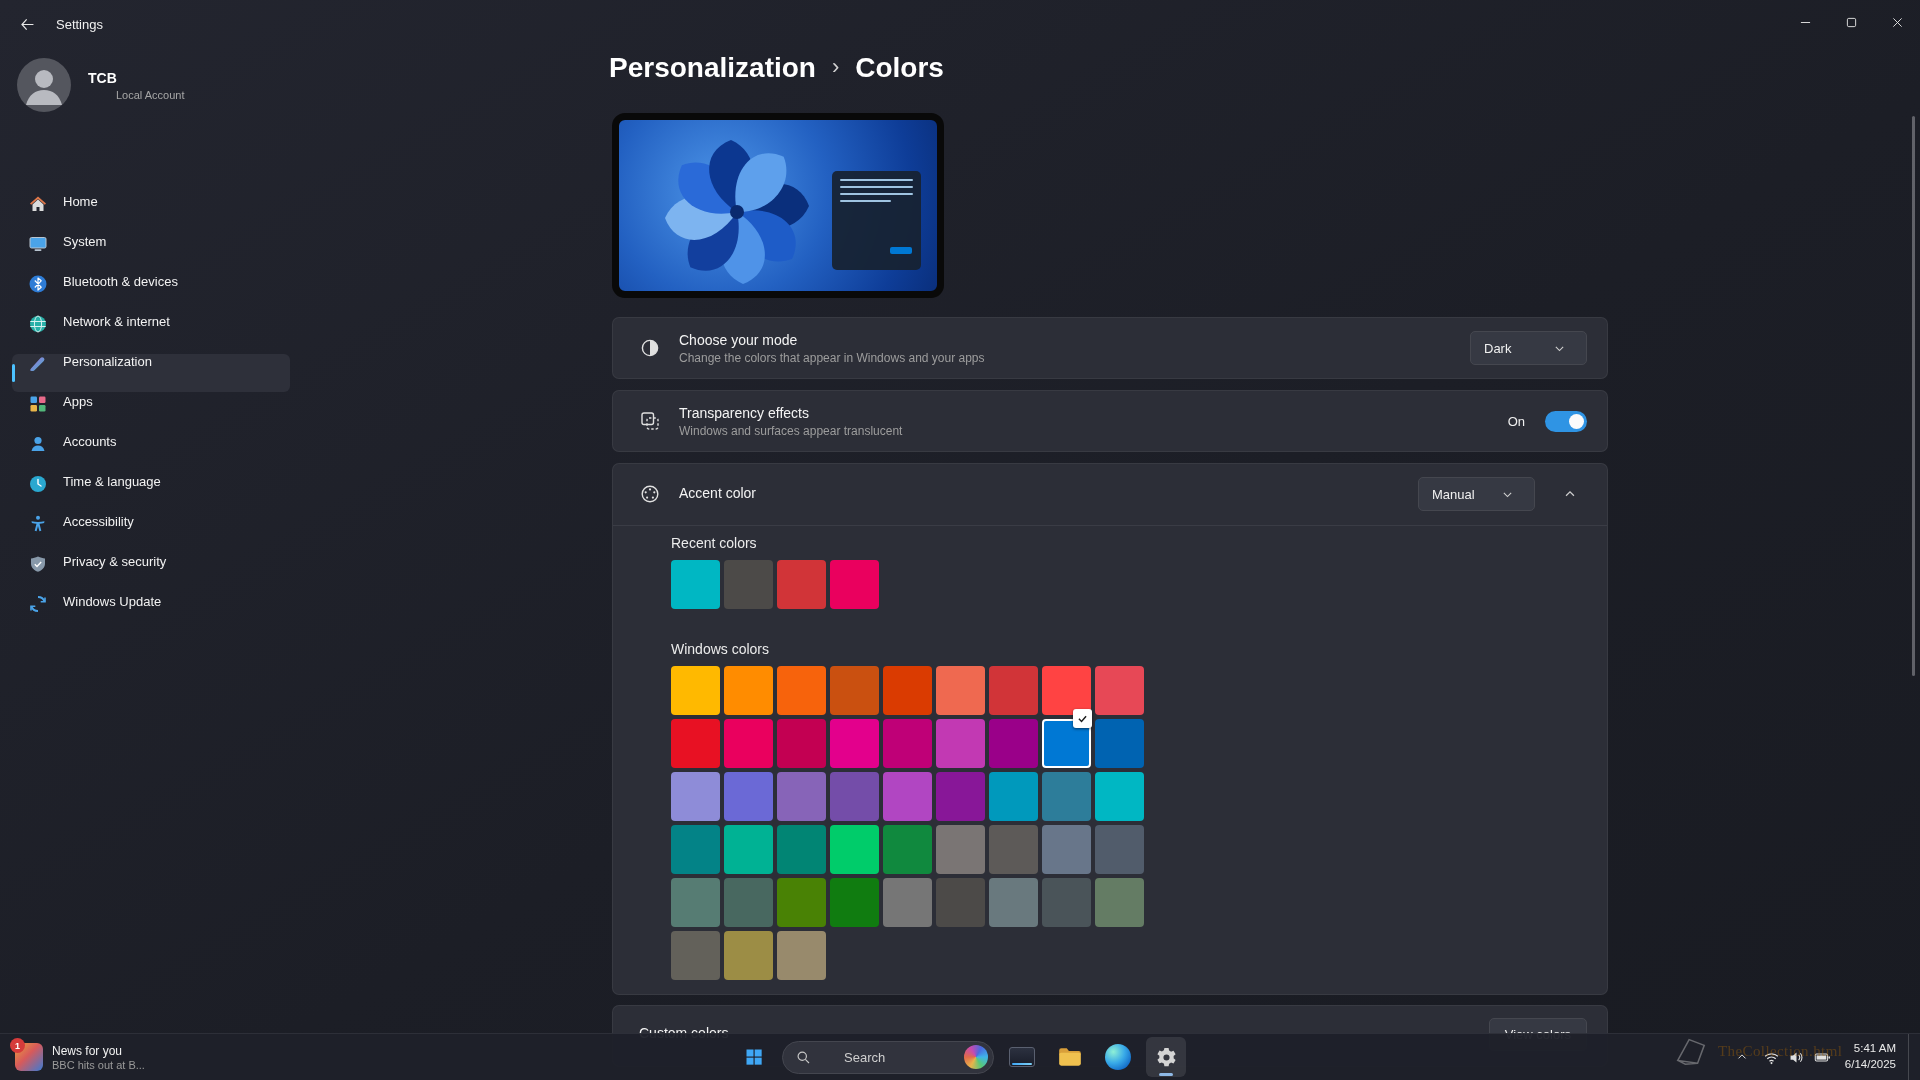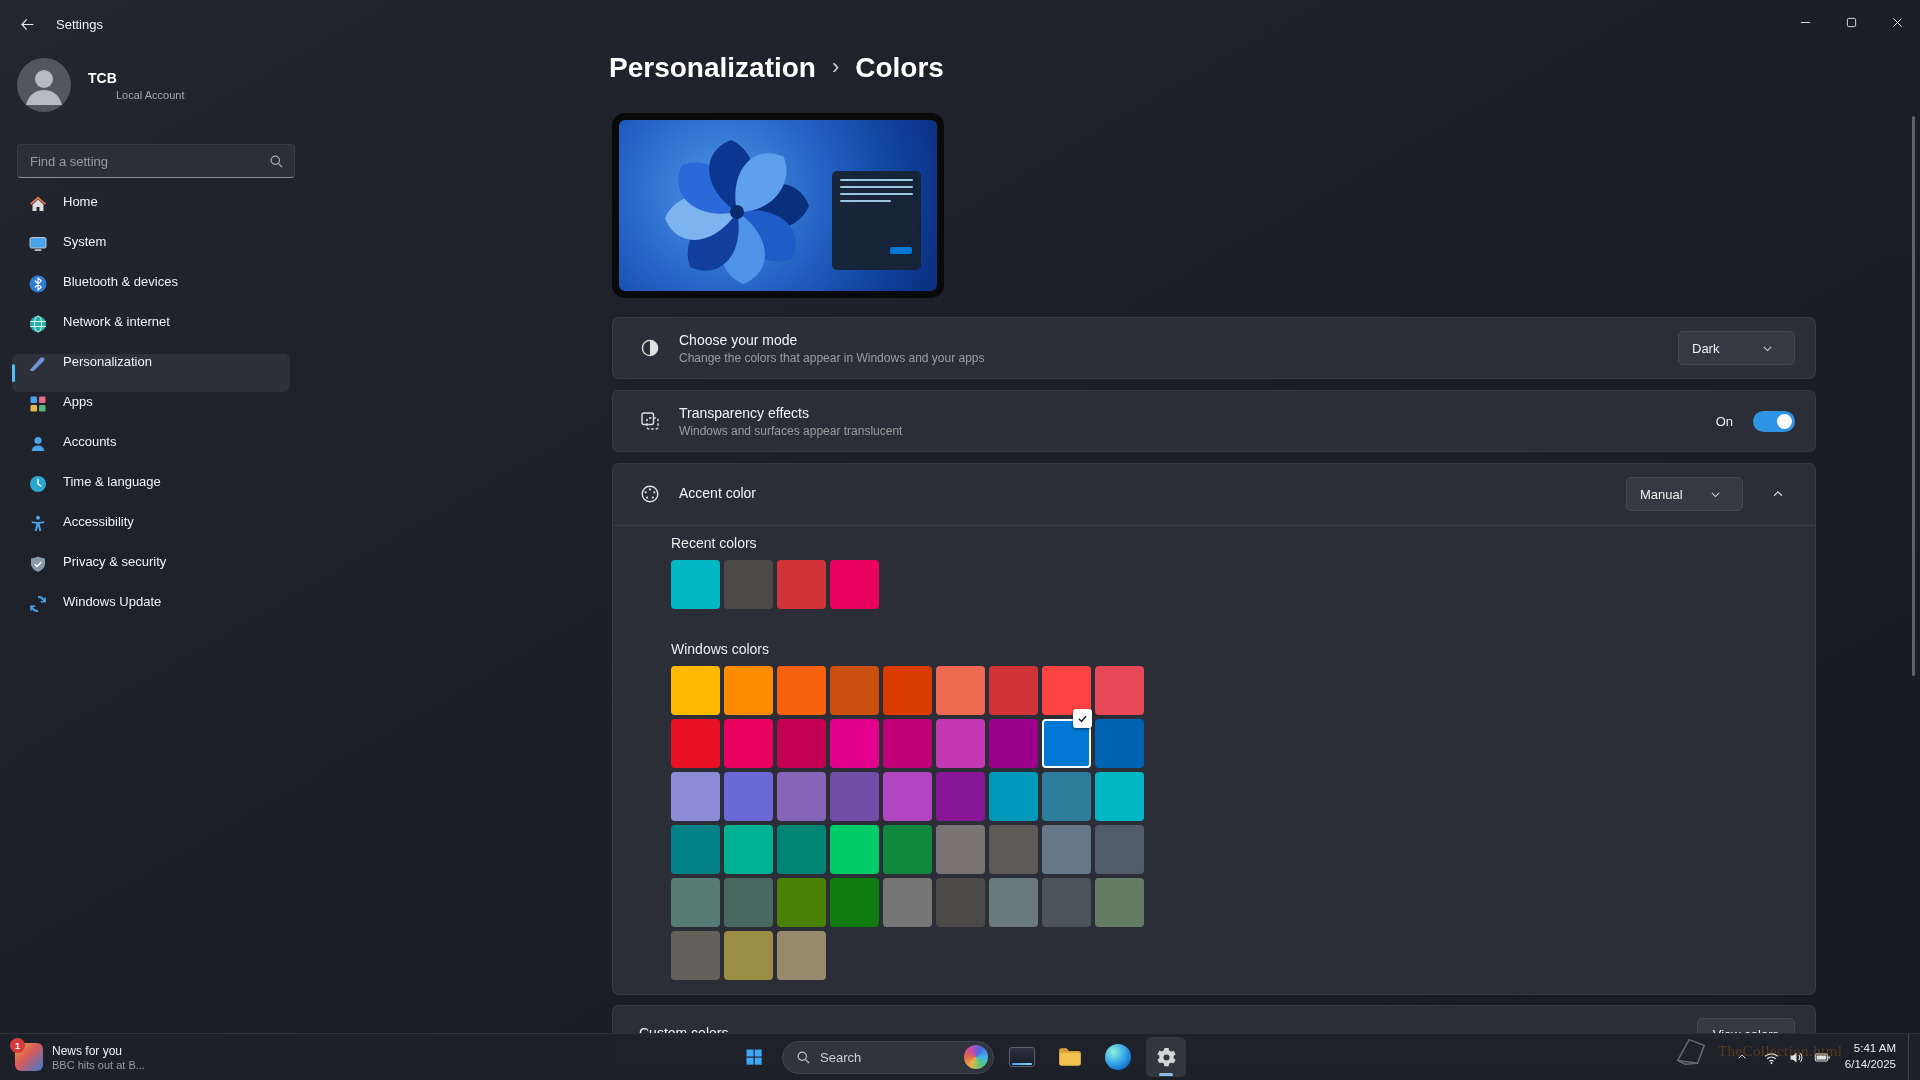--- a/index.html
+++ b/index.html
@@ -52,21 +52,21 @@
 
   .preview { position:absolute; left:612px; top:113px; width:332px; height:185px;
              border:7px solid #090909; border-radius:13px; overflow:hidden;
              background: radial-gradient(circle at 32% 42%, #4d95e8 0%, #2361c2 45%, #0e3d98 80%, #0a2f7c 100%); }
   .mockwin { position:absolute; left:67%; top:30%; width:28%; height:58%;
              background:rgba(23,34,48,.92); border-radius:5px; padding:8px 8px; }
   .mockline { height:2px; background:#9fc4e2; border-radius:1px; margin-bottom:5px; }
   .mockbtn { position:absolute; right:9px; bottom:16px; width:22px; height:7px; border-radius:2px;
              background:var(--accent); }
 
-  .card { position:absolute; left:612px; width:1204px; background:#2c2e37;
+  .card { position:absolute; left:612px; width:996px; background:#2c2e37;
           border:1px solid rgba(255,255,255,.06); border-radius:7px; }
   .card-row { display:flex; align-items:center; height:60px; padding:0 20px 0 26px; gap:18px; }
   .card-icon { width:22px; height:22px; flex:0 0 22px; }
   .card-icon svg { width:22px; height:22px; }
   .card-title { font-size:14px; color:#f4f4f4; margin-bottom:3px; }
   .card-sub { font-size:12px; color:#9d9d9d; }
   .flexspace { flex:1; }
   .dropdown { min-width:117px; height:34px; background:#363943; border:1px solid #45474f;
               border-radius:5px; display:flex; align-items:center; justify-content:space-between;
               padding:0 20px 0 13px; font-size:13px; color:#f0f0f0; cursor:default; }
@@ -112,21 +112,21 @@
   .widget-t2 { font-size:11px; color:#9a9a9a; }
   .tb-center { position:absolute; left:50%; top:0; height:100%; transform:translateX(-50%);
                display:flex; align-items:center; gap:8px; }
   .tb-btn { width:40px; height:40px; border-radius:6px; display:flex; align-items:center;
             justify-content:center; position:relative; }
   .tb-btn.active { background:rgba(255,255,255,.1); }
   .tb-btn.active::after { content:""; position:absolute; bottom:1px; left:50%; transform:translateX(-50%);
                           width:14px; height:3px; border-radius:2px; background:#8fb9e6; }
   .tb-search { width:212px; height:33px; border-radius:17px; background:#31333d;
                border:1px solid #44464f; display:flex; align-items:center; gap:9px; padding:0 5px 0 13px; }
-  .tb-search-label { font-size:13px; color:#cfcfcf; flex:1; }
+  .tb-search-label { font-size:13px; color:#cfcfcf; flex:1;margin-left:24px; }
   .search-ball { width:24px; height:24px; border-radius:50%;
                  background: conic-gradient(from 210deg, #e8b44a, #e06a4a, #c84ab0, #4a6ae0, #3fb4e8, #58c878, #e8b44a); }
   .edge-ball { width:26px; height:26px; border-radius:50%;
                background: radial-gradient(circle at 32% 30%, #8ef0d6 0%, #38a9e8 45%, #0c60c2 85%); }
   .taskview-ic { width:26px; height:20px; border-radius:3px; border:1px solid #5a6070;
                  background:linear-gradient(#2c3140,#191d29); position:relative; }
   .taskview-ic::after { content:""; position:absolute; left:2px; right:2px; bottom:1px; height:2px;
                         border-radius:1px; background:linear-gradient(90deg,#3fa7f5,#7fd0f5); }
   .tb-tray { position:absolute; right:8px; top:0; height:100%; display:flex; align-items:center; gap:4px; }
   .tray-btn { height:36px; padding:0 5px; border-radius:5px; display:flex; align-items:center; gap:8px; }
@@ -181,29 +181,20 @@
           <circle cx="27" cy="21" r="9" fill="#b8bac0"></circle>
           <path d="M9 47c2.5-10 9.5-15 18-15s15.5 5 18 15Z" fill="#b8bac0"></path>
         </svg>
     </div>
     <div>
       <div class="p-name">TCB</div>
       <div class="p-sub">Local Account</div>
     </div>
   </div>
 
-  <div class="searchbox">
-    <input type="text" placeholder="Find a setting" style="">
-    <span>
-      <svg width="15" height="15" viewBox="0 0 18 18">
-          <circle cx="7.5" cy="7.5" r="5" stroke="#b0b0b0" stroke-width="1.4" fill="none"></circle>
-          <path d="M11.2 11.2 15.6 15.6" stroke="#b0b0b0" stroke-width="1.4"></path>
-        </svg>
-    </span>
-  </div>
 
   <div class="nav">
       <div class="nav-item">
         <span class="nav-icon">
           <svg viewBox="0 0 20 20">
             <path d="M2 9.5 10 2.5 18 9.5l-1.2 1.3L10 5 3.2 10.8Z" fill="#e0784a"></path>
             <path d="M4.5 10.5V17h4v-4h3v4h4v-6.5L10 5.5Z" fill="#dcdcdc"></path>
           </svg>
         </span>
         <span class="nav-label">Home</span>

